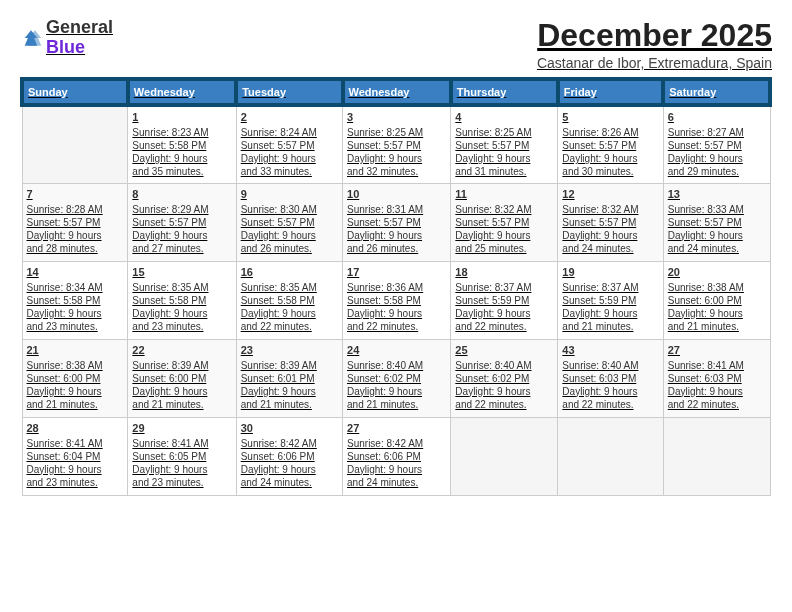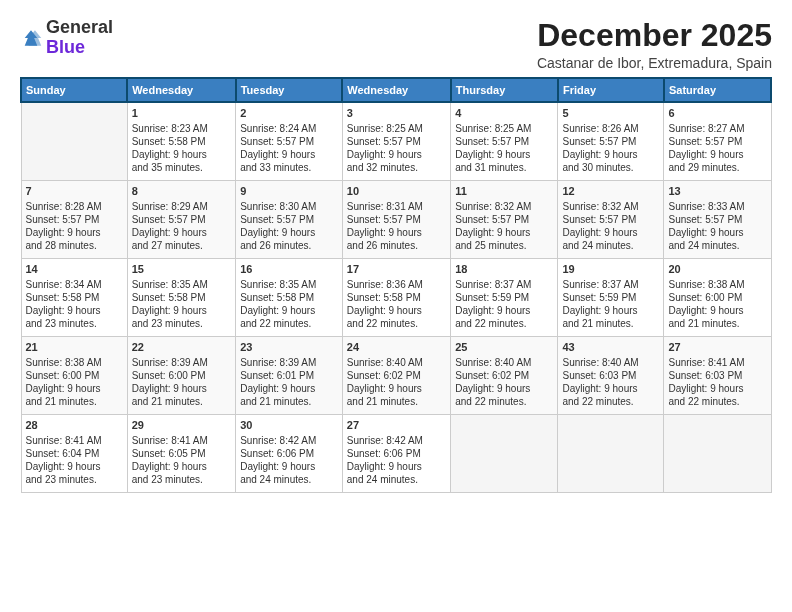--- a/index.html
+++ b/index.html
@@ -7,20 +7,21 @@
       width: 792px;
       height: 612px;
       font-family: Arial, sans-serif;
       background: #fff;
       overflow: hidden;
     }
     .page {
       width: 792px;
       height: 612px;
       padding: 18px 20px 10px 20px;
+      text-decoration: underline;
     }
     .header {
       display: flex;
       justify-content: space-between;
       align-items: flex-start;
       margin-bottom: 6px;
     }
     .logo {
       display: flex;
       align-items: center;
@@ -59,21 +60,21 @@
       margin-top: 6px;
       font-size: 10px;
     }
     thead tr th {
       background: #3a7fc1;
       color: #fff;
       font-size: 11px;
       font-weight: bold;
       padding: 5px 4px;
       text-align: left;
-      border: 2px solid #0c4a6e;
+      border: 4px solid #0c4a6e;
     }
     tbody tr td {
       border: 1px solid #ccc;
       vertical-align: top;
       padding: 3px 4px;
       width: 113px;
       height: 78px;
       background: #fff;
       font-size: 9.5px;
       color: #333;

